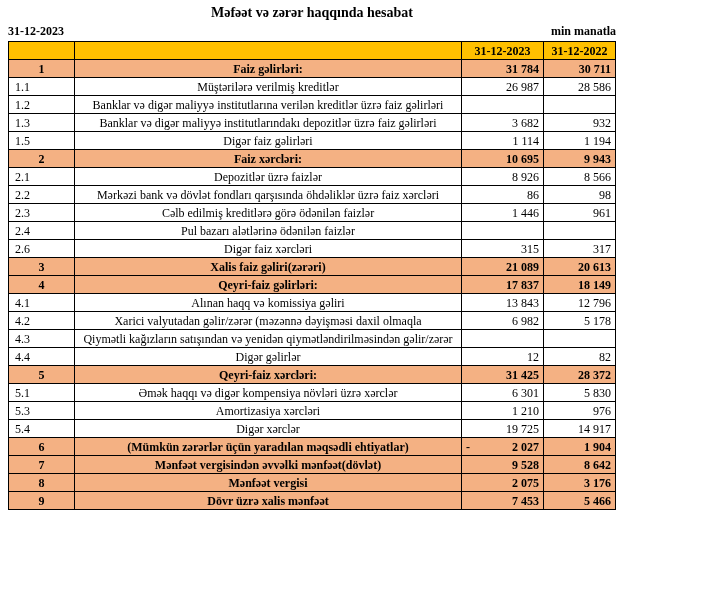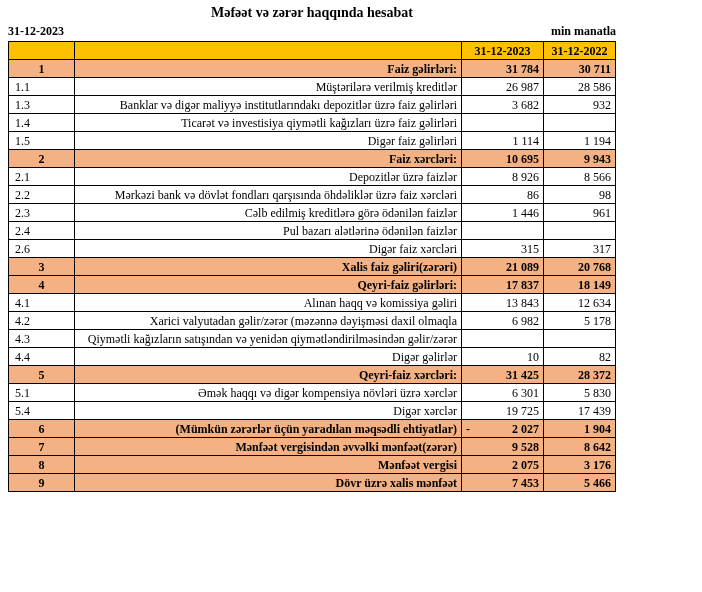--- a/index.html
+++ b/index.html
@@ -57,21 +57,21 @@
     background: #F4B183;
     font-weight: bold;
   }
   .data-row td {
     background: #ffffff;
     font-weight: normal;
   }
   .col-num { text-align: left; }
   .section-row .col-num { text-align: center; }
   .data-row .col-num { padding-left: 6px; margin-left: 9px; }
-  .col-label { text-align: right; }
+  .col-label { text-align: center; }
   .col-val { padding: 1px 6px 1px 4px; }
   .val-wrap {
     display: flex;
     justify-content: space-between;
     align-items: flex-start;
     width: 100%;
   }
   .val-num { margin-left: auto; }
 </style>
 </head>
@@ -125,52 +125,52 @@
             </div>
           </td>
           <td class="col-val">
             <div class="val-wrap">
               <span class="val-prefix"></span>
               <span class="val-num">28 586</span>
             </div>
           </td>
         </tr>
         <tr class="data-row">
+          <td class="col-num">1.2</td>
+          <td class="col-label">Banklar və digər maliyyə institutlarına verilən kreditlər üzrə faiz gəlirləri</td>
+          <td class="col-val">
+            <div class="val-wrap">
+              <span class="val-prefix"></span>
+              <span class="val-num"></span>
+            </div>
+          </td>
+          <td class="col-val">
+            <div class="val-wrap">
+              <span class="val-prefix"></span>
+              <span class="val-num"></span>
+            </div>
+          </td>
+        </tr>
+        <tr class="data-row">
           <td class="col-num">1.3</td>
           <td class="col-label">Banklar və digər maliyyə institutlarındakı depozitlər üzrə faiz gəlirləri</td>
           <td class="col-val">
             <div class="val-wrap">
               <span class="val-prefix"></span>
               <span class="val-num">3 682</span>
             </div>
           </td>
           <td class="col-val">
             <div class="val-wrap">
               <span class="val-prefix"></span>
               <span class="val-num">932</span>
             </div>
           </td>
         </tr>
         <tr class="data-row">
-          <td class="col-num">1.4</td>
-          <td class="col-label">Ticarət və investisiya qiymətli kağızları üzrə faiz gəlirləri</td>
-          <td class="col-val">
-            <div class="val-wrap">
-              <span class="val-prefix"></span>
-              <span class="val-num"></span>
-            </div>
-          </td>
-          <td class="col-val">
-            <div class="val-wrap">
-              <span class="val-prefix"></span>
-              <span class="val-num"></span>
-            </div>
-          </td>
-        </tr>
-        <tr class="data-row">
           <td class="col-num">1.5</td>
           <td class="col-label">Digər faiz gəlirləri</td>
           <td class="col-val">
             <div class="val-wrap">
               <span class="val-prefix"></span>
               <span class="val-num">1 114</span>
             </div>
           </td>
           <td class="col-val">
             <div class="val-wrap">
@@ -280,21 +280,21 @@
           <td class="col-label">Xalis faiz gəliri(zərəri)</td>
           <td class="col-val">
             <div class="val-wrap">
               <span class="val-prefix"></span>
               <span class="val-num">21 089</span>
             </div>
           </td>
           <td class="col-val">
             <div class="val-wrap">
               <span class="val-prefix"></span>
-              <span class="val-num">20 768</span>
+              <span class="val-num">20 613</span>
             </div>
           </td>
         </tr>
         <tr class="section-row">
           <td class="col-num">4</td>
           <td class="col-label">Qeyri-faiz gəlirləri:</td>
           <td class="col-val">
             <div class="val-wrap">
               <span class="val-prefix"></span>
               <span class="val-num">17 837</span>
@@ -312,21 +312,21 @@
           <td class="col-label">Alınan haqq və komissiya gəliri</td>
           <td class="col-val">
             <div class="val-wrap">
               <span class="val-prefix"></span>
               <span class="val-num">13 843</span>
             </div>
           </td>
           <td class="col-val">
             <div class="val-wrap">
               <span class="val-prefix"></span>
-              <span class="val-num">12 634</span>
+              <span class="val-num">12 796</span>
             </div>
           </td>
         </tr>
         <tr class="data-row">
           <td class="col-num">4.2</td>
           <td class="col-label">Xarici valyutadan gəlir/zərər (məzənnə dəyişməsi daxil olmaqla</td>
           <td class="col-val">
             <div class="val-wrap">
               <span class="val-prefix"></span>
               <span class="val-num">6 982</span>
@@ -354,21 +354,21 @@
               <span class="val-num"></span>
             </div>
           </td>
         </tr>
         <tr class="data-row">
           <td class="col-num">4.4</td>
           <td class="col-label">Digər gəlirlər</td>
           <td class="col-val">
             <div class="val-wrap">
               <span class="val-prefix"></span>
-              <span class="val-num">10</span>
+              <span class="val-num">12</span>
             </div>
           </td>
           <td class="col-val">
             <div class="val-wrap">
               <span class="val-prefix"></span>
               <span class="val-num">82</span>
             </div>
           </td>
         </tr>
         <tr class="section-row">
@@ -397,32 +397,48 @@
             </div>
           </td>
           <td class="col-val">
             <div class="val-wrap">
               <span class="val-prefix"></span>
               <span class="val-num">5 830</span>
             </div>
           </td>
         </tr>
         <tr class="data-row">
+          <td class="col-num">5.3</td>
+          <td class="col-label">Amortizasiya xərcləri</td>
+          <td class="col-val">
+            <div class="val-wrap">
+              <span class="val-prefix"></span>
+              <span class="val-num">1 210</span>
+            </div>
+          </td>
+          <td class="col-val">
+            <div class="val-wrap">
+              <span class="val-prefix"></span>
+              <span class="val-num">976</span>
+            </div>
+          </td>
+        </tr>
+        <tr class="data-row">
           <td class="col-num">5.4</td>
           <td class="col-label">Digər xərclər</td>
           <td class="col-val">
             <div class="val-wrap">
               <span class="val-prefix"></span>
               <span class="val-num">19 725</span>
             </div>
           </td>
           <td class="col-val">
             <div class="val-wrap">
               <span class="val-prefix"></span>
-              <span class="val-num">17 439</span>
+              <span class="val-num">14 917</span>
             </div>
           </td>
         </tr>
         <tr class="section-row">
           <td class="col-num">6</td>
           <td class="col-label">(Mümkün zərərlər üçün yaradılan məqsədli ehtiyatlar)</td>
           <td class="col-val">
             <div class="val-wrap">
               <span class="val-prefix">-</span>
               <span class="val-num">2 027</span>
@@ -430,21 +446,21 @@
           </td>
           <td class="col-val">
             <div class="val-wrap">
               <span class="val-prefix"></span>
               <span class="val-num">1 904</span>
             </div>
           </td>
         </tr>
         <tr class="section-row">
           <td class="col-num">7</td>
-          <td class="col-label">Mənfəət vergisindən əvvəlki mənfəət(zərər)</td>
+          <td class="col-label">Mənfəət vergisindən əvvəlki mənfəət(dövlət)</td>
           <td class="col-val">
             <div class="val-wrap">
               <span class="val-prefix"></span>
               <span class="val-num">9 528</span>
             </div>
           </td>
           <td class="col-val">
             <div class="val-wrap">
               <span class="val-prefix"></span>
               <span class="val-num">8 642</span>

